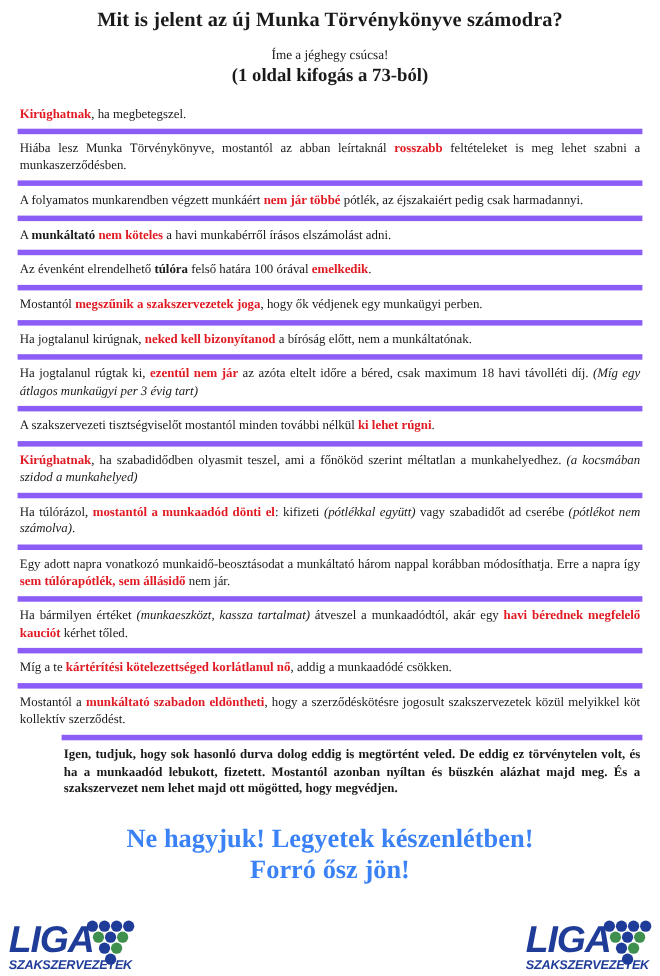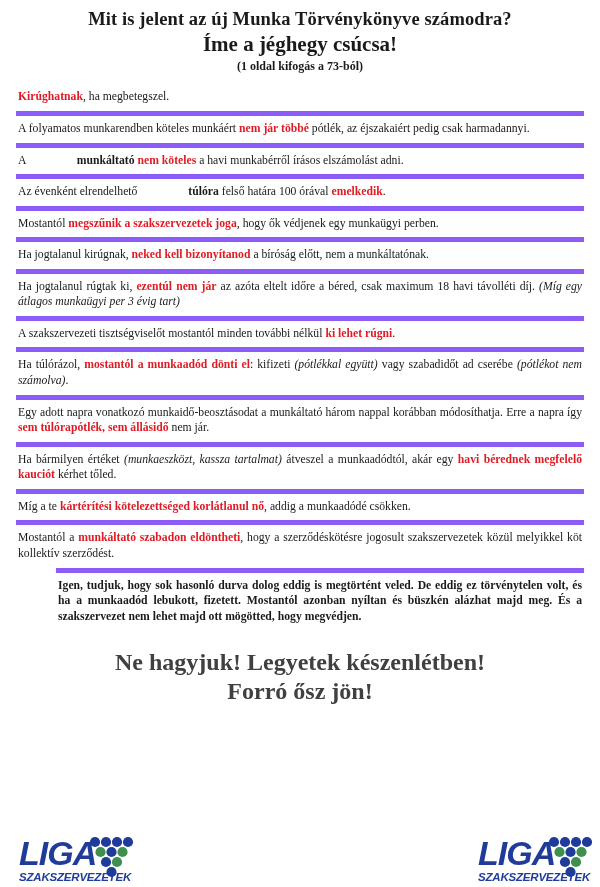--- a/index.html
+++ b/index.html
@@ -26,27 +26,27 @@
   
   .header { text-align: center; }
   .title {
     font-size: 18.5px;
     font-weight: bold;
     letter-spacing: 0.1px;
     line-height: 1.18;
     margin: 0;
   }
   .subtitle {
-    font-size: 21px;
-    font-weight: bold;
+    font-size: 12px;
+    font-weight: normal;
     line-height: 1.2;
-    margin: 1px 0 0 0;
+    margin: 12px 0 0 0;
   }
   .subsub {
-    font-size: 12px;
+    font-size: 17px;
     font-weight: bold;
     line-height: 1.2;
     margin: 2px 0 0 0;
   }
 
   
   .claims {
     margin-top: 14px;
   }
   .claim {
@@ -55,37 +55,37 @@
     text-align: justify;
     padding: 5px 2px 6px 2px;
     border-top: 5px solid #8b5cf6;
   }
   .claim:first-child {
     border-top: none;
     padding-top: 2px;
   }
   .claim.bold-all { font-weight: bold; margin-left: 40px; }
   .rb { color: #e01b24; font-weight: bold; }
-  .b { font-weight: bold; margin-left: 48px; }
+  .b { font-weight: bold; }
   .i { font-style: italic; }
 
   
   .slogan {
     text-align: center;
-    color: #404040;
+    color: #3b82f6;
     font-weight: bold;
     margin-top: 18px;
   }
   .slogan-l1 { font-size: 24px; line-height: 1.18; }
   .slogan-l2 { font-size: 24px; line-height: 1.18; text-align: center; }
 
   
   .logos {
     position: absolute;
-    left: 11px;
+    left: 0;
     right: 0;
     bottom: 2px;
     height: 62px;
     text-decoration: underline;
   }
   .logo {
     position: absolute;
     bottom: 0;
     width: 118px;
     height: 60px;
@@ -100,27 +100,29 @@
 <div class="page">
 
   <div class="header">
     <div class="title">Mit is jelent az új Munka Törvénykönyve számodra?</div>
     <div class="subtitle">Íme a jéghegy csúcsa!</div>
     <div class="subsub">(1 oldal kifogás a 73-ból)</div>
   </div>
 
   <div class="claims" id="claims-container">
       <div class="claim"><span class="rb">Kirúghatnak</span><span>, ha megbetegszel.</span></div>
-      <div class="claim"><span>A folyamatos munkarendben köteles munkáért </span><span class="rb">nem jár többé</span><span> pótlék, az éjszakaiért pedig csak harmadannyi.</span></div>
+      <div class="claim"><span>Hiába lesz Munka Törvénykönyve, mostantól az abban leírtaknál </span><span class="rb">rosszabb</span><span> feltételeket is meg lehet szabni a munkaszerződésben.</span></div>
+      <div class="claim"><span>A folyamatos munkarendben végzett munkáért </span><span class="rb">nem jár többé</span><span> pótlék, az éjszakaiért pedig csak harmadannyi.</span></div>
       <div class="claim"><span>A </span><span class="b">munkáltató</span><span> </span><span class="rb">nem köteles</span><span> a havi munkabérről írásos elszámolást adni.</span></div>
       <div class="claim"><span>Az évenként elrendelhető </span><span class="b">túlóra</span><span> felső határa 100 órával </span><span class="rb">emelkedik</span><span>.</span></div>
       <div class="claim"><span>Mostantól </span><span class="rb">megszűnik a szakszervezetek joga</span><span>, hogy ők védjenek egy munkaügyi perben.</span></div>
       <div class="claim"><span>Ha jogtalanul kirúgnak, </span><span class="rb">neked kell bizonyítanod</span><span> a bíróság előtt, nem a munkáltatónak.</span></div>
       <div class="claim"><span>Ha jogtalanul rúgtak ki, </span><span class="rb">ezentúl nem jár</span><span> az azóta eltelt időre a béred, csak maximum 18 havi távolléti díj. </span><span class="i">(Míg egy átlagos munkaügyi per 3 évig tart)</span></div>
       <div class="claim"><span>A szakszervezeti tisztségviselőt mostantól minden további nélkül </span><span class="rb">ki lehet rúgni</span><span>.</span></div>
+      <div class="claim"><span class="rb">Kirúghatnak</span><span>, ha szabadidődben olyasmit teszel, ami a főnököd szerint méltatlan a munkahelyedhez. </span><span class="i">(a kocsmában szidod a munkahelyed)</span></div>
       <div class="claim"><span>Ha túlórázol, </span><span class="rb">mostantól a munkaadód dönti el</span><span>: kifizeti </span><span class="i">(pótlékkal együtt)</span><span> vagy szabadidőt ad cserébe </span><span class="i">(pótlékot nem számolva)</span><span>.</span></div>
       <div class="claim"><span>Egy adott napra vonatkozó munkaidő-beosztásodat a munkáltató három nappal korábban módosíthatja. Erre a napra így </span><span class="rb">sem túlórapótlék, sem állásidő</span><span> nem jár.</span></div>
       <div class="claim"><span>Ha bármilyen értéket </span><span class="i">(munkaeszközt, kassza tartalmat)</span><span> átveszel a munkaadódtól, akár egy </span><span class="rb">havi bérednek megfelelő kauciót</span><span> kérhet tőled.</span></div>
       <div class="claim"><span>Míg a te </span><span class="rb">kártérítési kötelezettséged korlátlanul nő</span><span>, addig a munkaadódé csökken.</span></div>
       <div class="claim"><span>Mostantól a </span><span class="rb">munkáltató szabadon eldöntheti</span><span>, hogy a szerződéskötésre jogosult szakszervezetek közül melyikkel köt kollektív szerződést.</span></div>
       <div class="claim bold-all"><span>Igen, tudjuk, hogy sok hasonló durva dolog eddig is megtörtént veled. De eddig ez törvénytelen volt, és ha a munkaadód lebukott, fizetett. Mostantól azonban nyíltan és büszkén alázhat majd meg. És a szakszervezet nem lehet majd ott mögötted, hogy megvédjen.</span></div>
     </div>
 
   <div class="slogan">
     <div class="slogan-l1">Ne hagyjuk! Legyetek készenlétben!</div>

